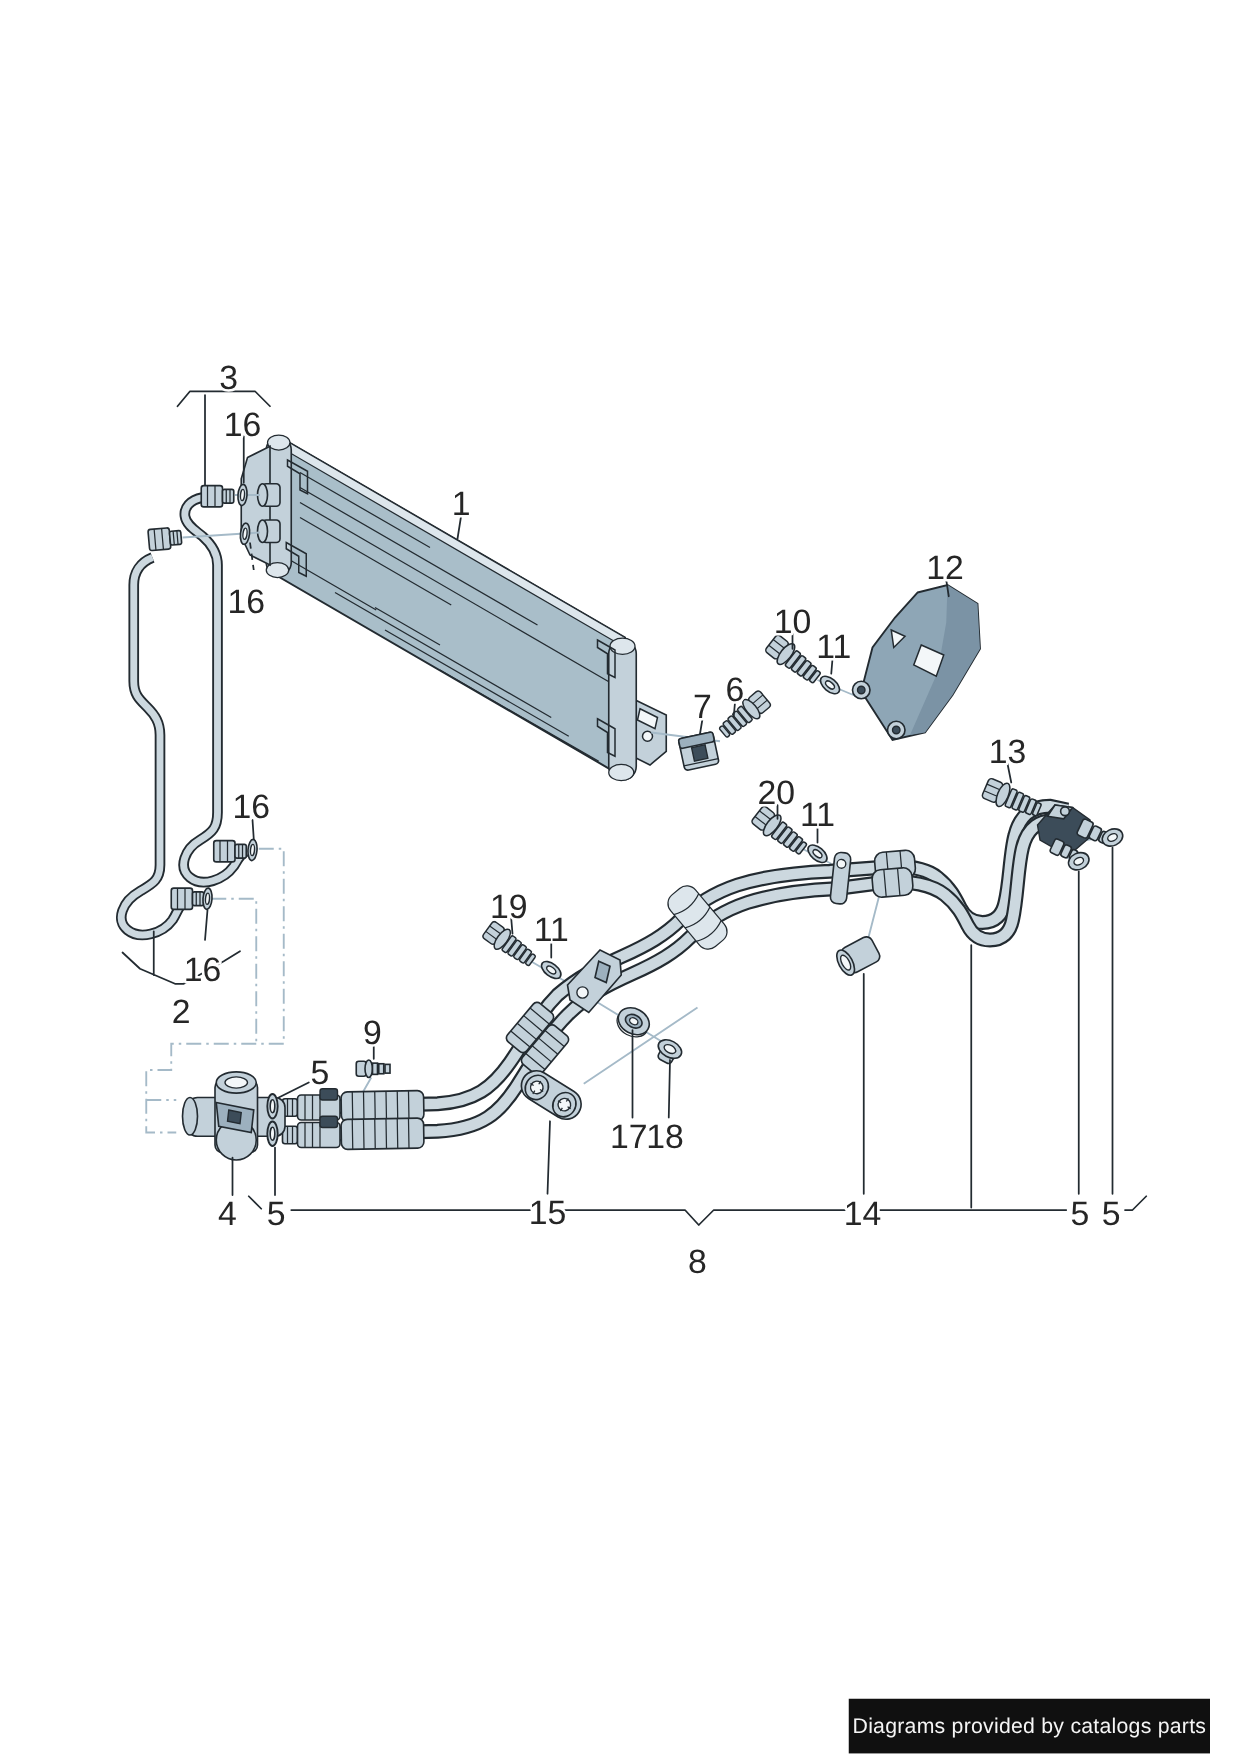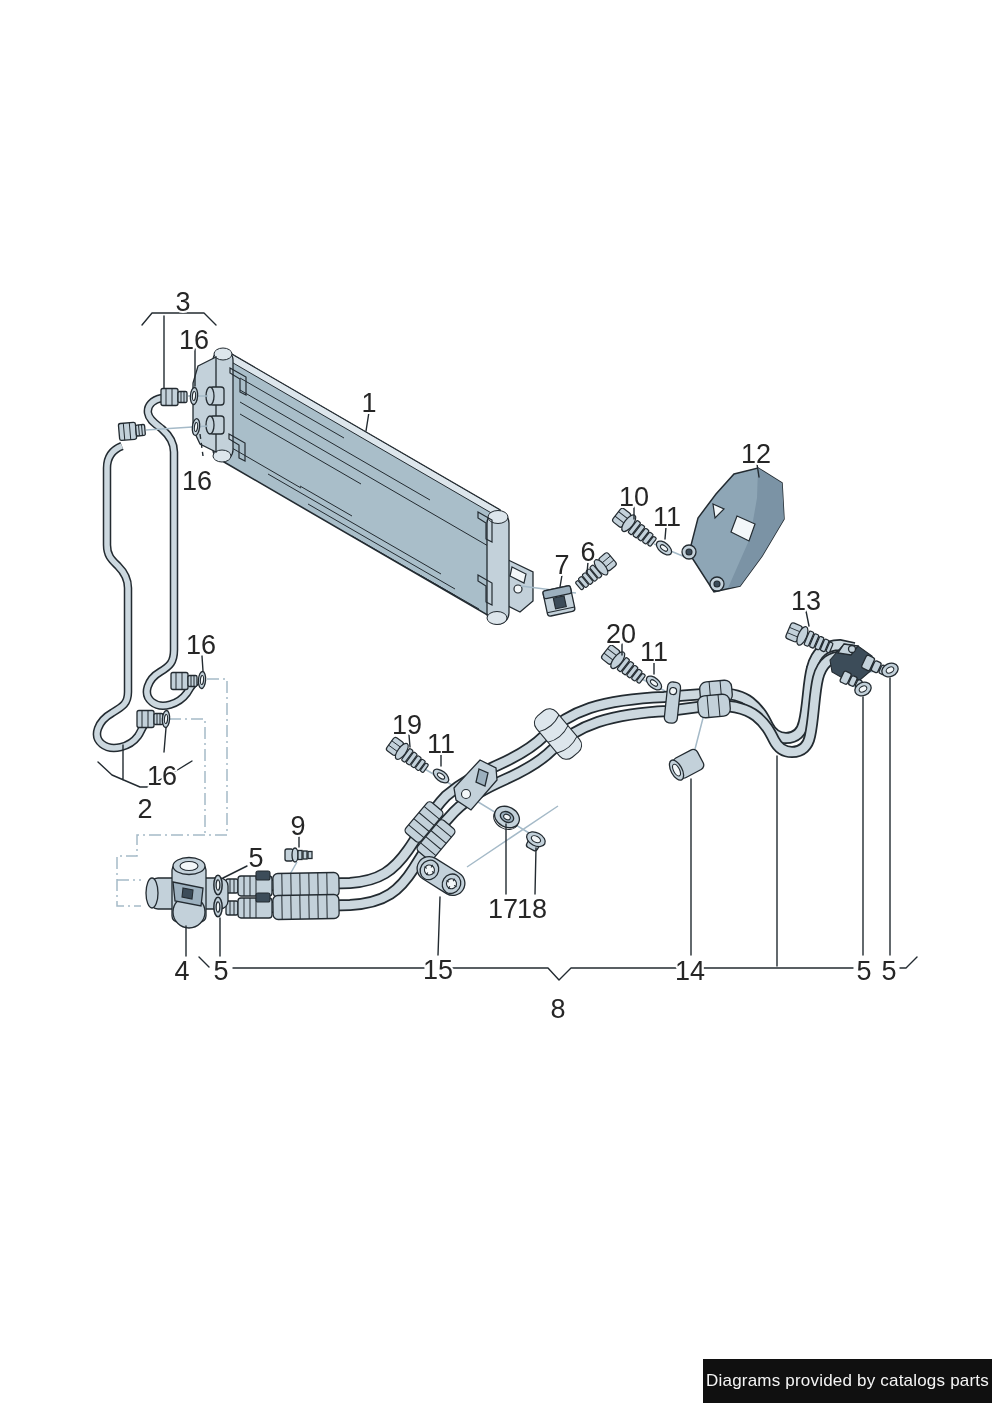--- a/index.html
+++ b/index.html
@@ -19,21 +19,21 @@
   .lnd{stroke:var(--outline);stroke-width:1.4;fill:none;stroke-dasharray:5 4;}
   .asm{stroke:var(--assembly);stroke-width:1.5;fill:none;}
   .dd{stroke:var(--assembly);stroke-width:1.5;fill:none;stroke-dasharray:12 4 2 4;}
   .pipe-o{stroke:var(--outline);fill:none;}
   .pipe-i{stroke:var(--pipe);fill:none;}
   .cooler-fill{fill:var(--cooler);stroke:var(--outline);stroke-width:1.6;}
   .hl-fill{fill:var(--highlight);stroke:var(--outline);stroke-width:1;}
   .clipshape{fill:none;stroke:var(--outline);stroke-width:1.2;}
   .part-label{font-family:"Liberation Sans",sans-serif;font-size:27px;fill:var(--label);
               text-anchor:middle;paint-order:stroke;stroke:#ffffff;stroke-width:4px;stroke-linejoin:round;}
-  .footer-bar{position:absolute;left:703px;top:1359px;width:289px;height:44px;
+  .footer-bar{position:absolute;left:679px;top:1359px;width:289px;height:44px;
               background:var(--footer-bg);color:var(--footer-fg);display:flex;align-items:center;justify-content:center;
               font-size:17px;letter-spacing:.2px;}
 </style>
 </head>
 <body>
 
 <div class="stage">
 <svg width="992" height="1403" viewBox="0 0 992 1403">
   <defs>
     <g id="bolt">

